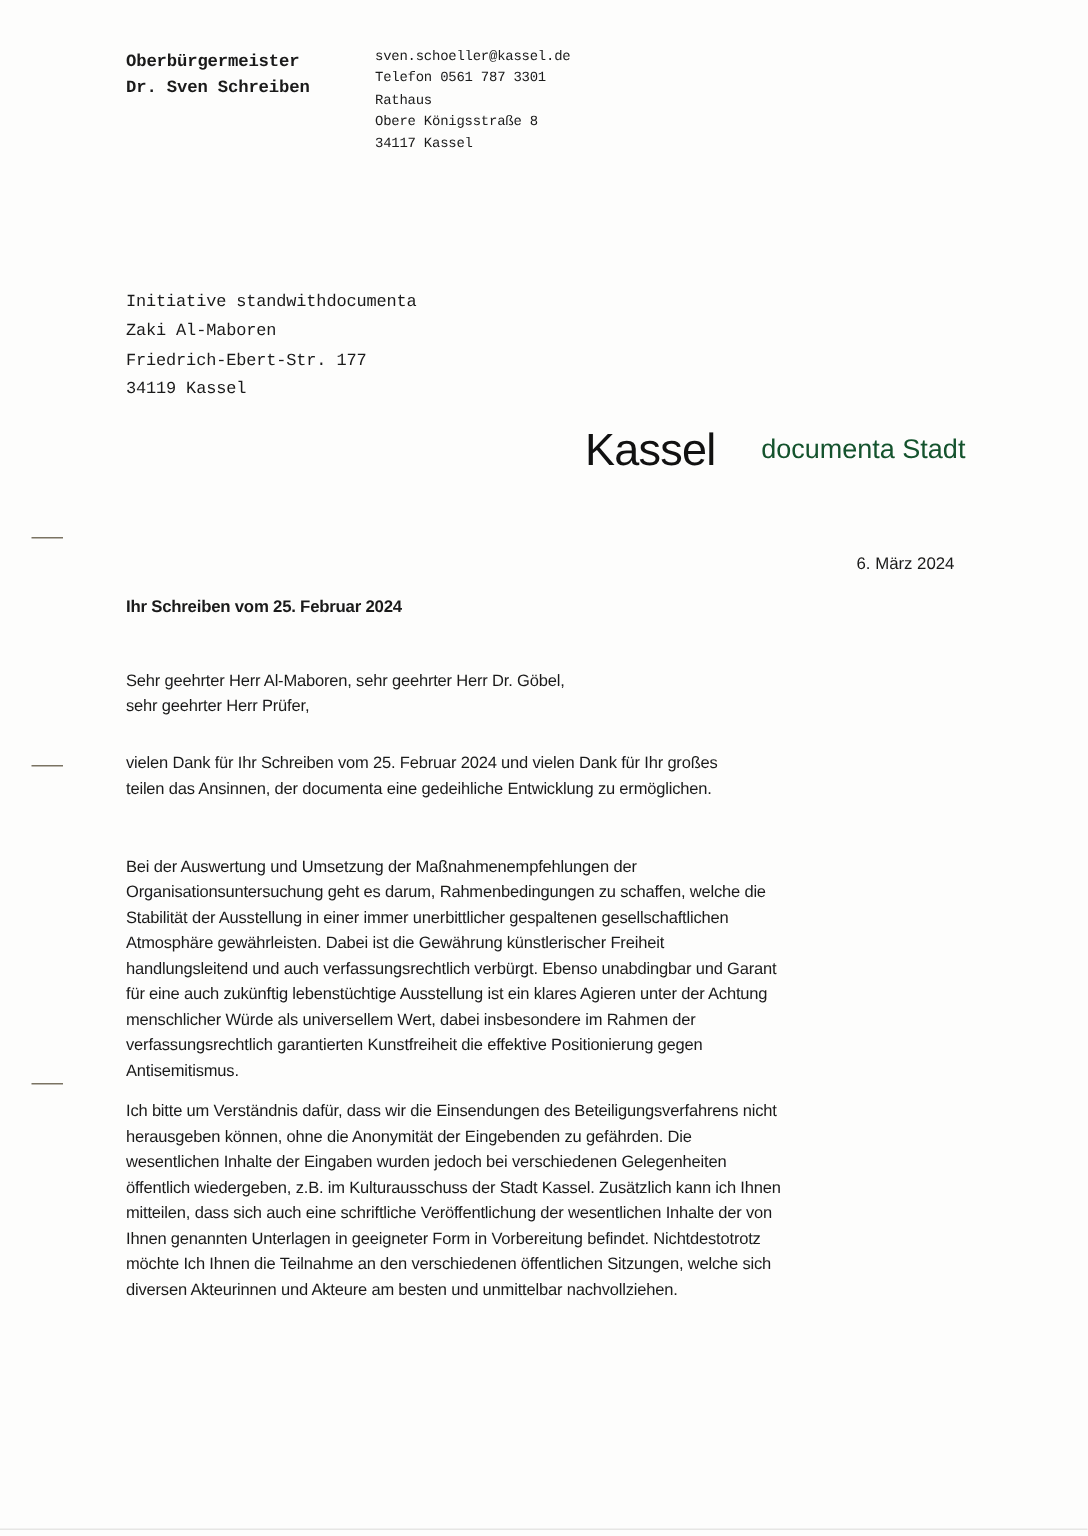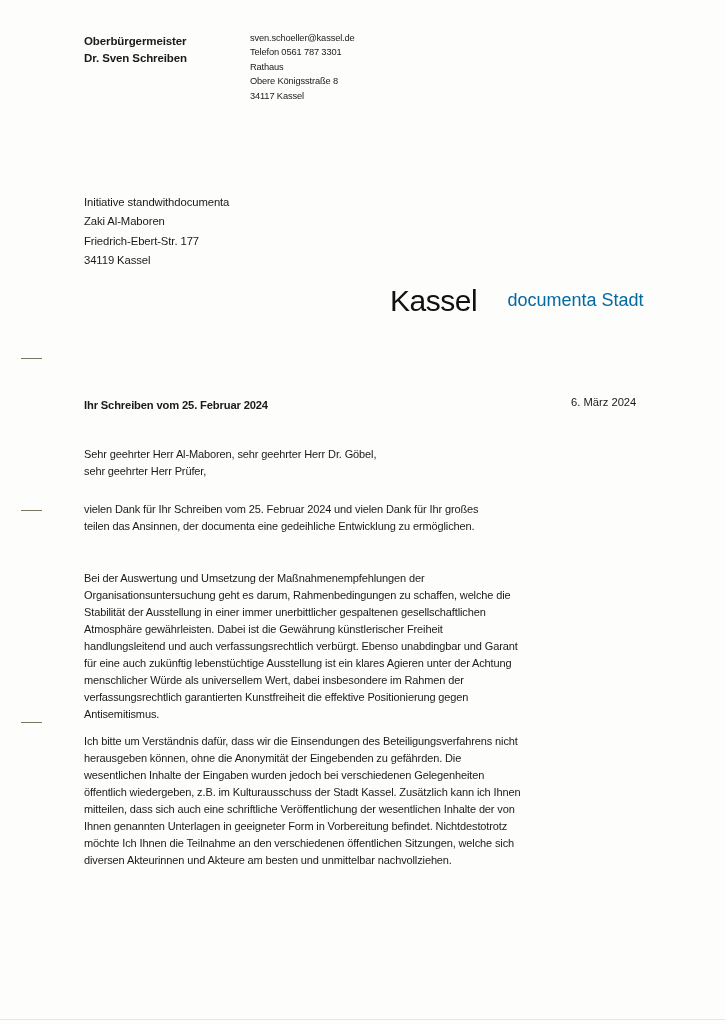--- a/index.html
+++ b/index.html
@@ -40,21 +40,21 @@
       letter-spacing: -0.1px;
     }
     .sender-contact {
       position: absolute;
       left: 250px;
       top: 31px;
       font-size: 9.3px;
       line-height: 14.4px;
       letter-spacing: -0.15px;
     }
-    .sender-contact div, .sender-name div, .recipient div { white-space: nowrap; }
+    .sender-contact div, .sender-name div, .recipient div { white-space: nowrap; font-family: Liberation Mono, monospace; }
     .recipient {
       position: absolute;
       left: 84px;
       top: 193px;
       font-size: 11.3px;
       line-height: 19.3px;
       letter-spacing: -0.1px;
     }
     .logo {
       position: absolute;
@@ -79,21 +79,21 @@
     .fold-mark {
       position: absolute;
       left: 21px;
       width: 21px;
       height: 1px;
       background: #7a7362;
     }
     .date {
       position: absolute;
       left: 571px;
-      top: 396px;
+      top: 370px;
       font-size: 11.2px;
       white-space: nowrap;
     }
     .reference {
       position: absolute;
       left: 84px;
       top: 399px;
       font-size: 11.2px;
       font-weight: bold;
       white-space: nowrap;
@@ -133,21 +133,21 @@
 
   <div class="recipient">
     <div>Initiative standwithdocumenta</div>
     <div>Zaki Al-Maboren</div>
     <div>Friedrich-Ebert-Str. 177</div>
     <div>34119 Kassel</div>
   </div>
 
   <div class="logo">
     <span class="logo-kassel">Kassel</span>
-    <span class="logo-documenta" style="color: #0369a1;">documenta Stadt</span>
+    <span class="logo-documenta" style="color: #14532d;">documenta Stadt</span>
   </div>
 
   <div class="fold-mark" style="top:358px"></div>
   <div class="fold-mark" style="top:510px"></div>
   <div class="fold-mark" style="top:722px"></div>
 
   <div class="date">6. März 2024</div>
 
   <div class="reference">Ihr Schreiben vom 25. Februar 2024</div>
 

